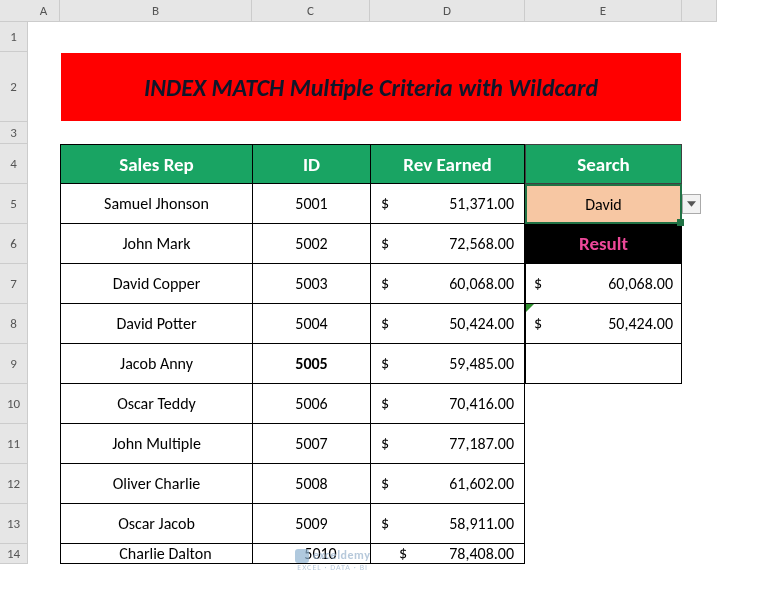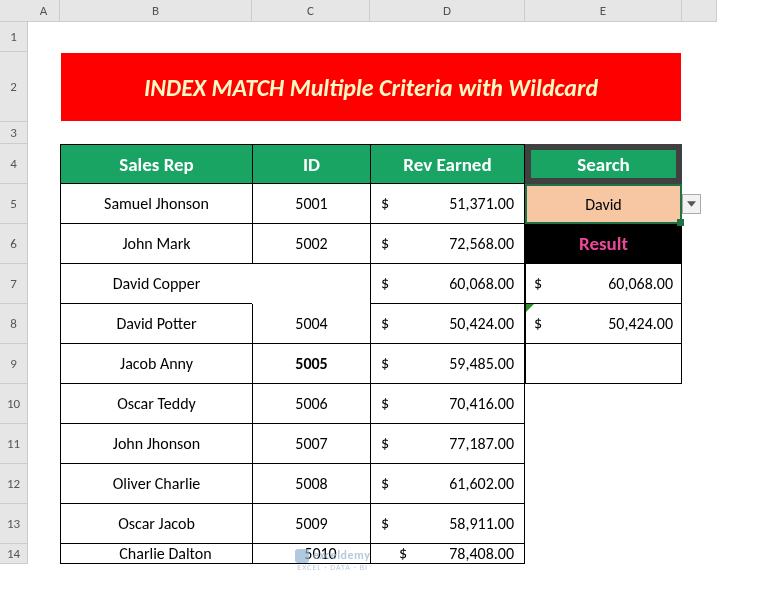--- a/index.html
+++ b/index.html
@@ -34,21 +34,21 @@
     justify-content: center;
   }
   .colhdr { justify-content: center; }
   .rowhdr { justify-content: center; }
 
   
   .title {
     grid-column: 3 / 7;
     grid-row: 3;
     background: red;
-    color: #fef9c3;
+    color: #0f172a;
     font-weight: bold;
     font-size: 24px;
     font-style: italic;
     display: flex;
     align-items: center;
     justify-content: center;
     border: 1px solid #fff;
   }
 
   
@@ -89,21 +89,21 @@
 
   
   .searchhdr {
     background: #19a463;
     color: #fff;
     font-weight: bold;
     font-size: 19px;
     display: flex;
     align-items: center;
     justify-content: center;
-    border: 6px solid #404040;
+    border: 1px solid #404040;
   }
   .searchcell {
     background: #f7c7a3;
     border: 2.5px solid #207245;
     display: flex;
     align-items: center;
     justify-content: center;
     font-size: 16px;
     position: relative;
   }
@@ -231,20 +231,21 @@
 
   <div class="td" style="grid-column:3;grid-row:7;">John Mark</div>
   <div class="td" style="grid-column:4;grid-row:7;">5002</div>
   <div class="td money right-edge" style="grid-column:5;grid-row:7;">
     <span class="sym">$</span>
     <span class="amt">72,568.00</span>
   </div>
   <div class="resulthdr" style="grid-column:6;grid-row:7;">Result</div>
 
   <div class="td" style="grid-column:3;grid-row:8;">David Copper</div>
+  <div class="td" style="grid-column:4;grid-row:8;">5003</div>
   <div class="td money right-edge" style="grid-column:5;grid-row:8;">
     <span class="sym">$</span>
     <span class="amt">60,068.00</span>
   </div>
   <div class="rescell" style="grid-column:6;grid-row:8;">
     <span class="sym">$</span>
     <span class="amt">60,068.00</span>
   </div>
 
   <div class="td" style="grid-column:3;grid-row:9;">David Potter</div>
@@ -267,21 +268,21 @@
   </div>
   <div class="rescell bottom-edge" style="grid-column:6;grid-row:10;"></div>
 
   <div class="td" style="grid-column:3;grid-row:11;">Oscar Teddy</div>
   <div class="td" style="grid-column:4;grid-row:11;">5006</div>
   <div class="td money right-edge" style="grid-column:5;grid-row:11;">
     <span class="sym">$</span>
     <span class="amt">70,416.00</span>
   </div>
 
-  <div class="td" style="grid-column:3;grid-row:12;">John Jhonson</div>
+  <div class="td" style="grid-column:3;grid-row:12;">John Multiple</div>
   <div class="td" style="grid-column:4;grid-row:12;">5007</div>
   <div class="td money right-edge" style="grid-column:5;grid-row:12;">
     <span class="sym">$</span>
     <span class="amt">77,187.00</span>
   </div>
 
   <div class="td" style="grid-column:3;grid-row:13;text-align:center;">Oliver Charlie</div>
   <div class="td" style="grid-column:4;grid-row:13;">5008</div>
   <div class="td money right-edge" style="grid-column:5;grid-row:13;">
     <span class="sym">$</span>

